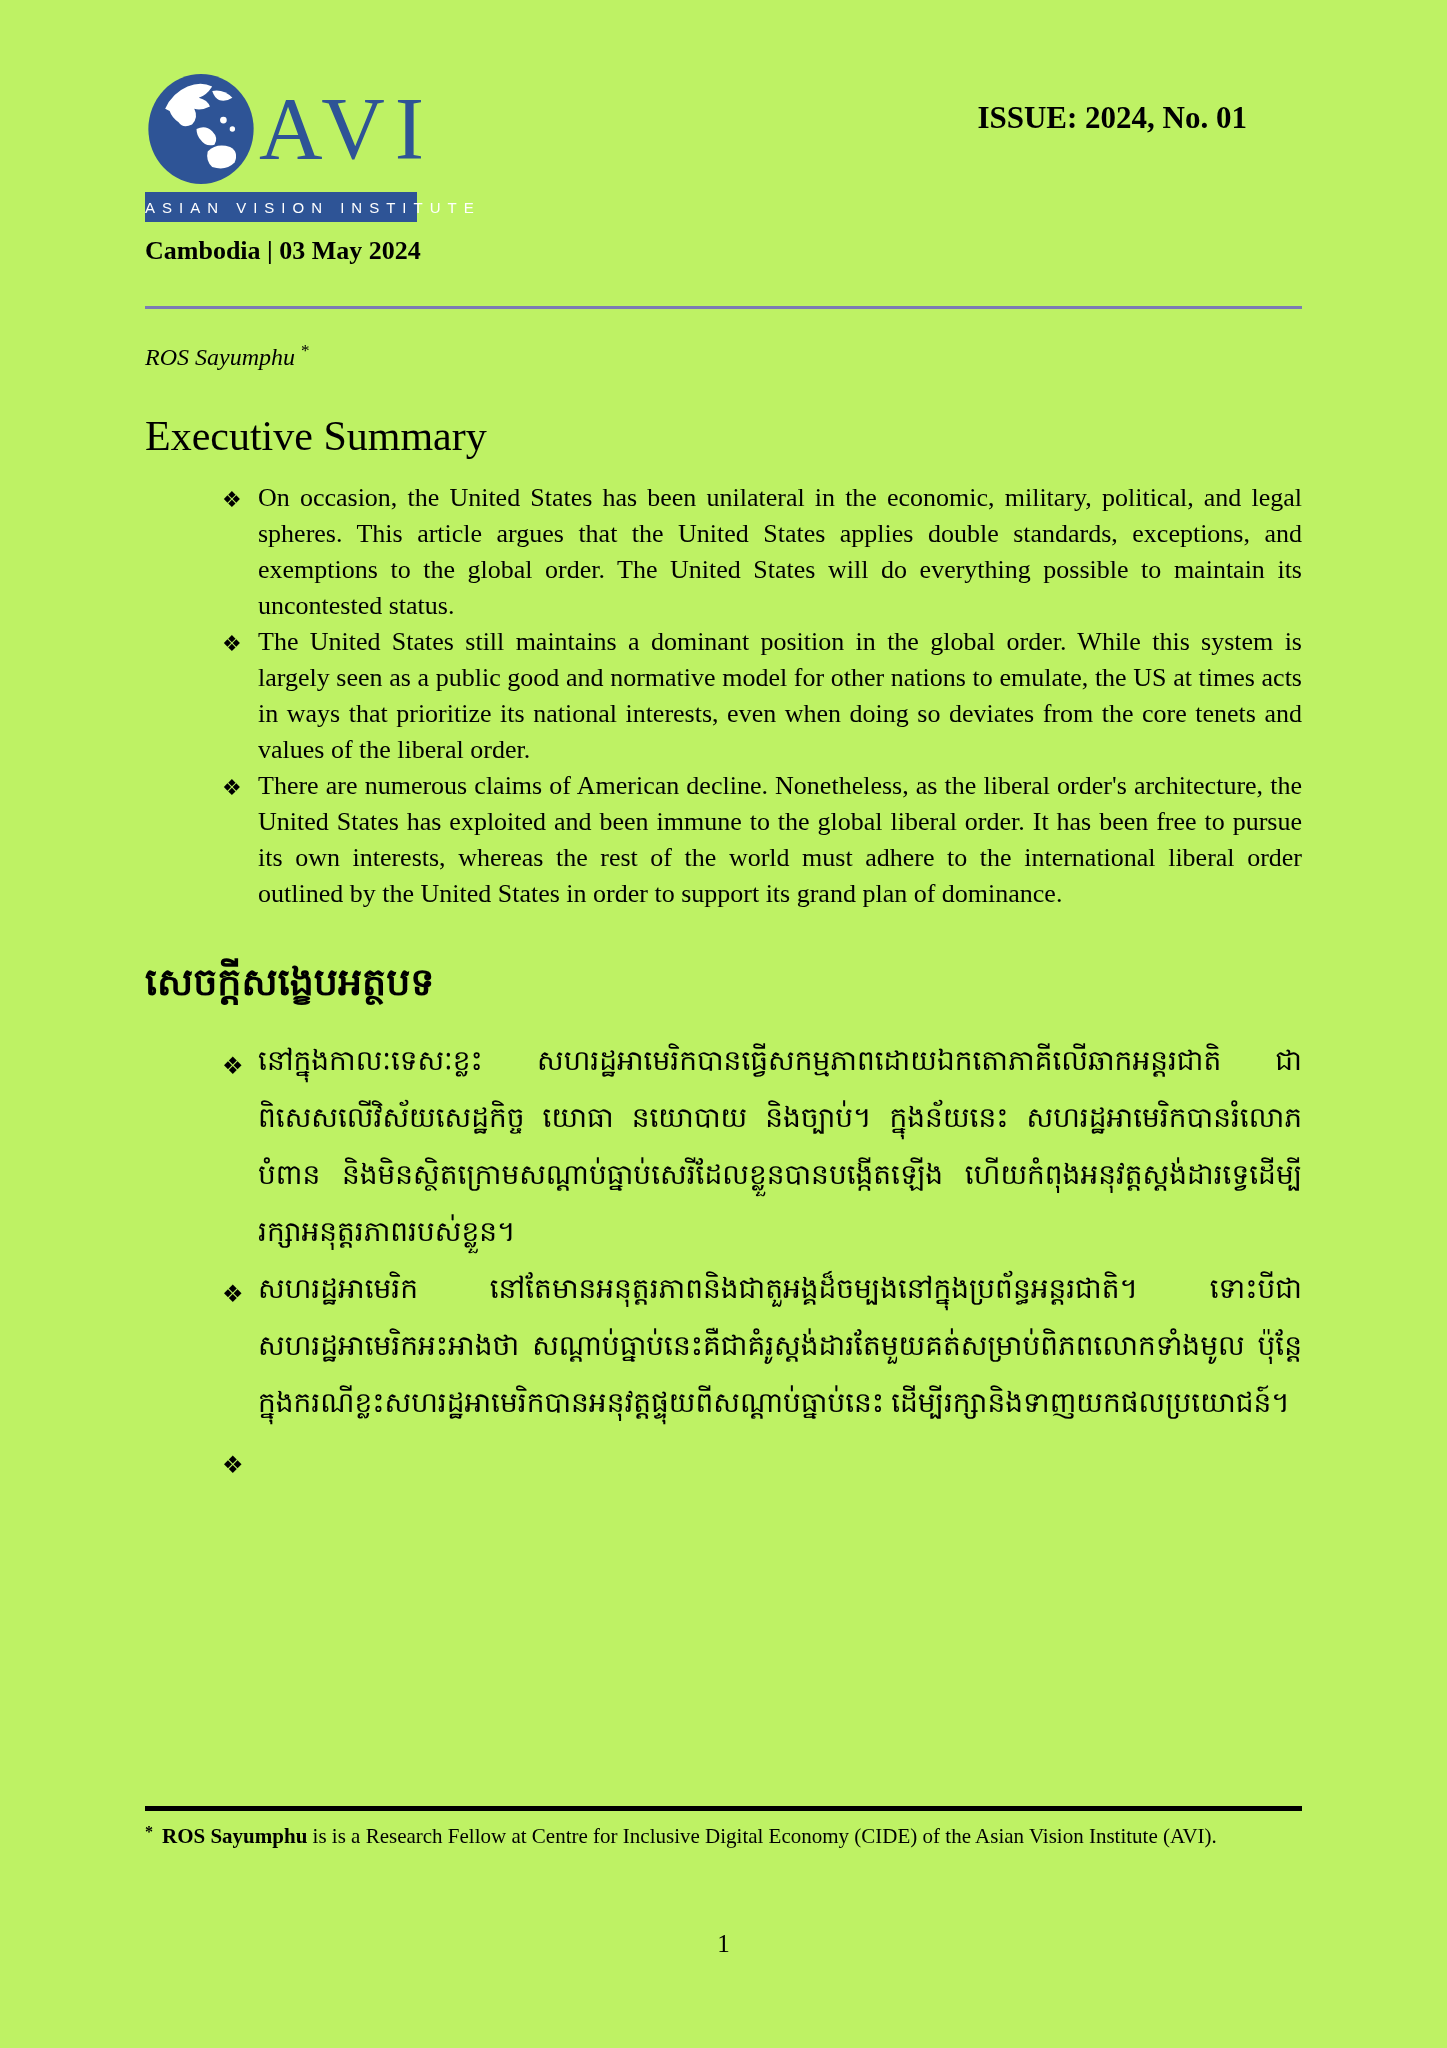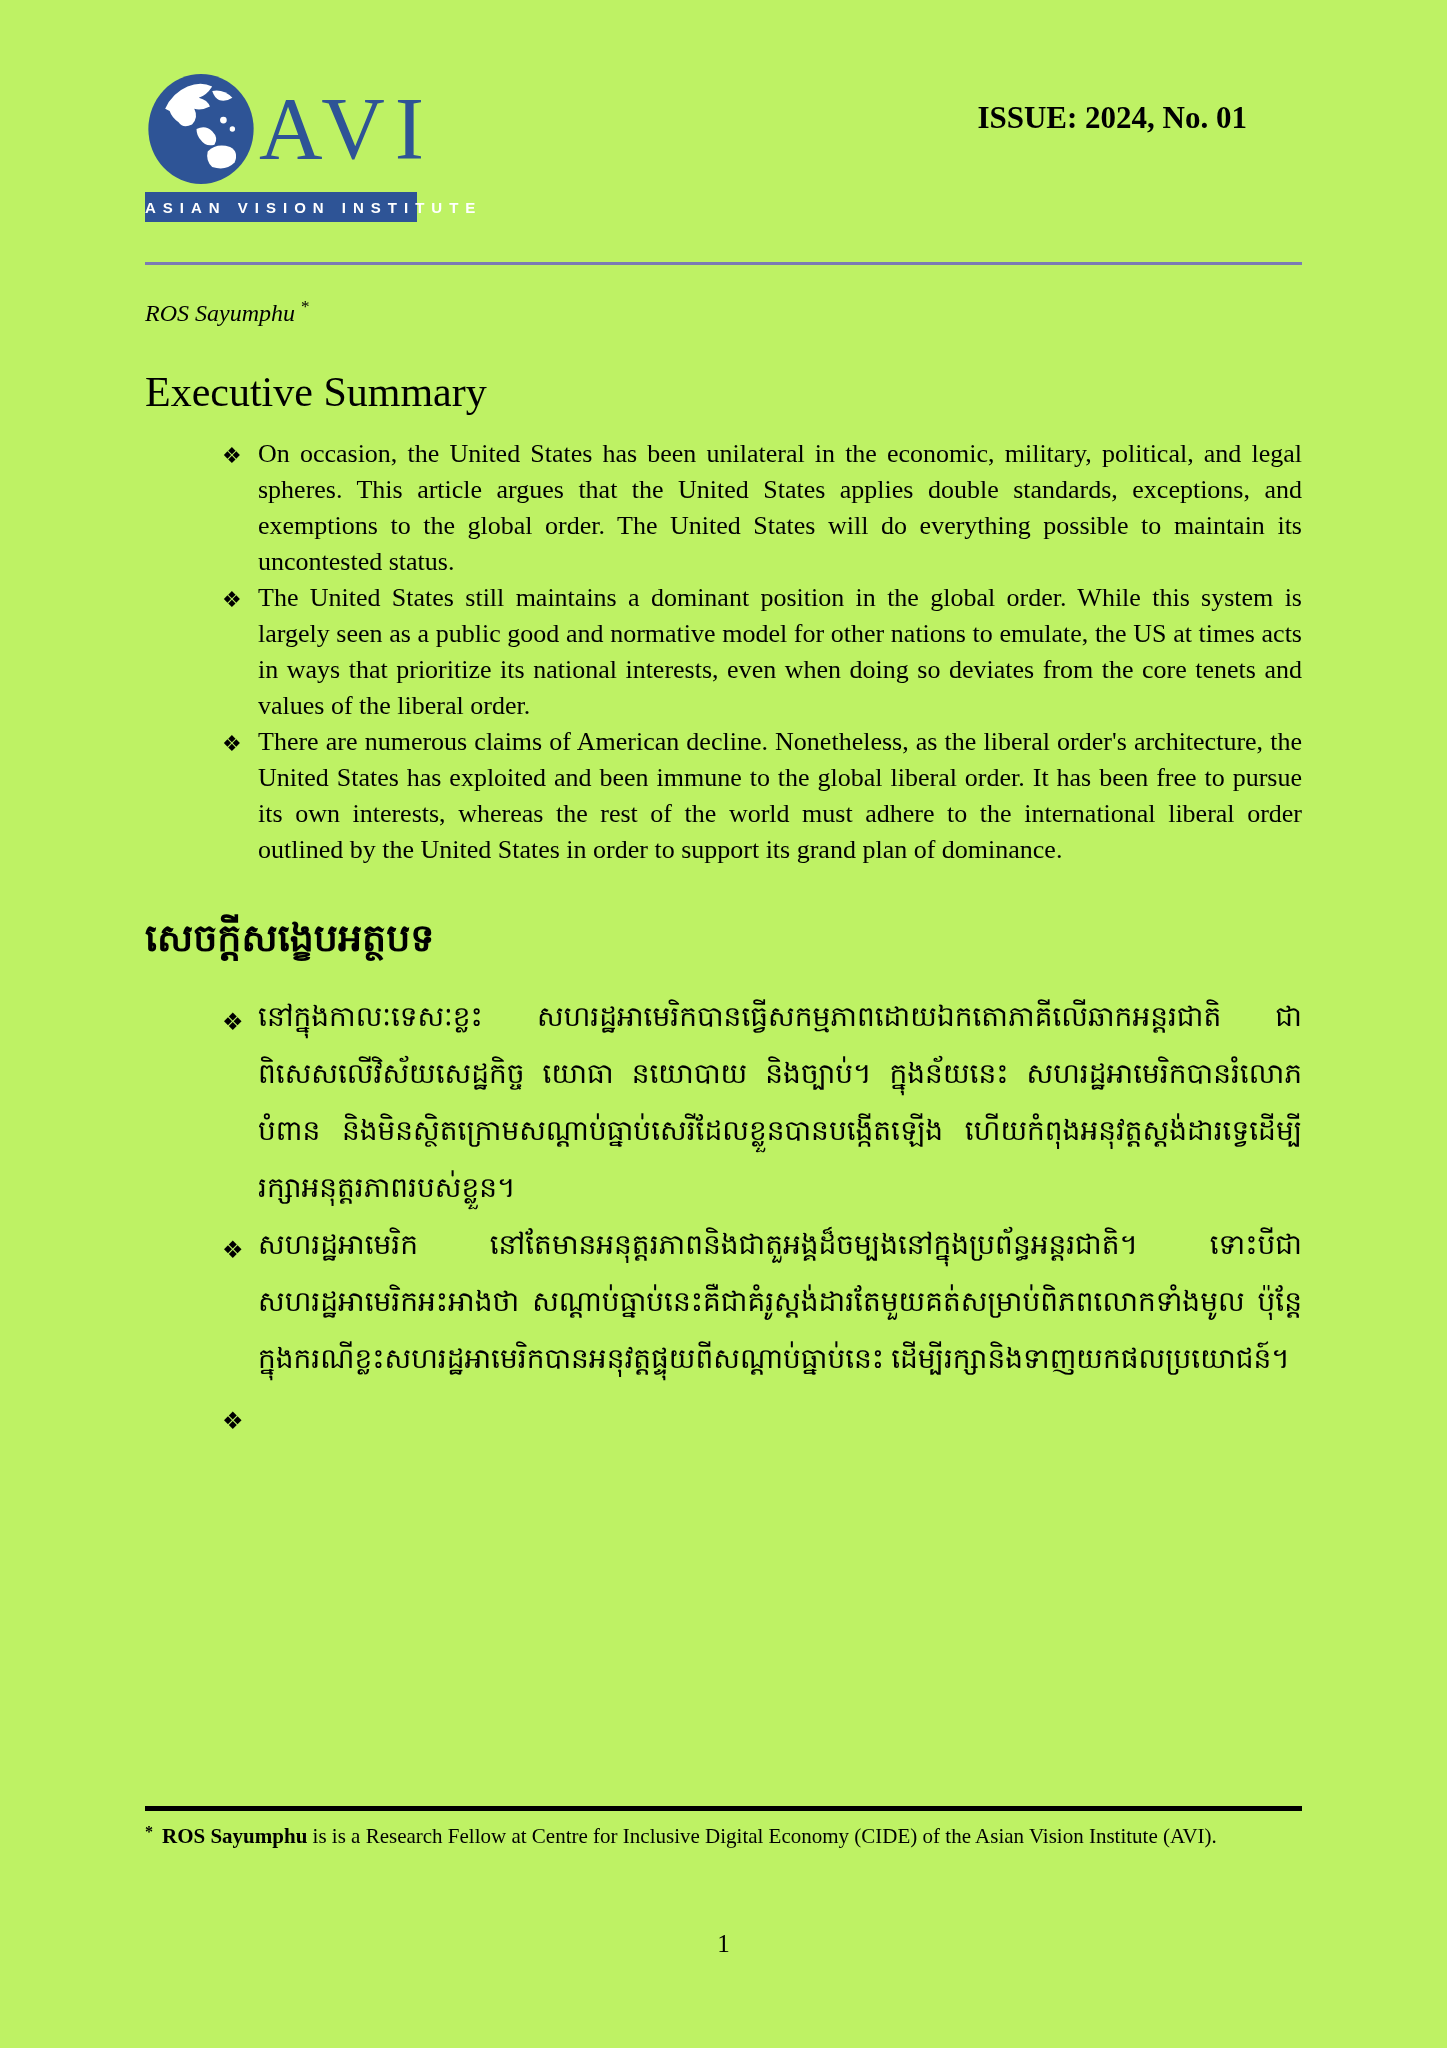--- a/index.html
+++ b/index.html
@@ -34,21 +34,21 @@
     letter-spacing: 10px;
     margin-left: 2px;
     font-weight: normal;
   }
   .logo-bar {
     margin-top: 4px;
     background: #2E5496;
     color: #ffffff;
     font-family: "Liberation Sans", sans-serif;
     font-size: 15px;
-    font-weight: bold;
+    font-weight: normal;
     letter-spacing: 7px;
     text-align: center;
     padding: 7px 0 6px 0;
     white-space: nowrap;
   }
   .issue {
     margin-top: 30px;
     margin-right: 55px;
     font-size: 31px;
     font-weight: bold;
@@ -176,20 +176,21 @@
           <circle cx="70" cy="42" r="3" fill="#ffffff"></circle>
           <circle cx="78" cy="50" r="2.4" fill="#ffffff"></circle>
         </svg>
         <span class="logo-acronym">AVI</span>
       </div>
       <div class="logo-bar">ASIAN VISION INSTITUTE</div>
     </div>
     <div class="issue">ISSUE: 2024, No. 01</div>
   </header>
 
+  <div class="dateline">Cambodia | 03 May 2024</div>
 
   <hr class="rule-thin">
 
 
   <div class="author">
     <span>ROS Sayumphu</span>
     <sup>*</sup>
   </div>
 
   <h2 class="section-heading">Executive Summary</h2>

